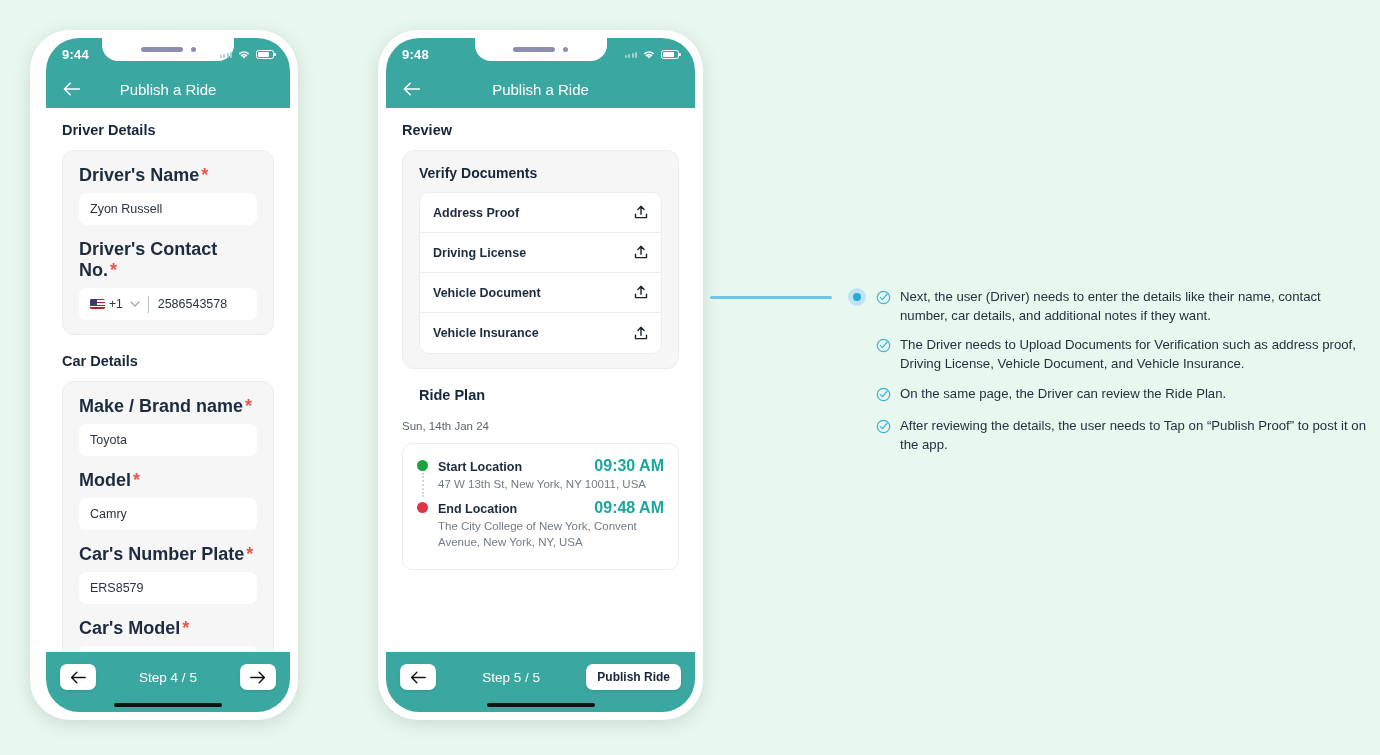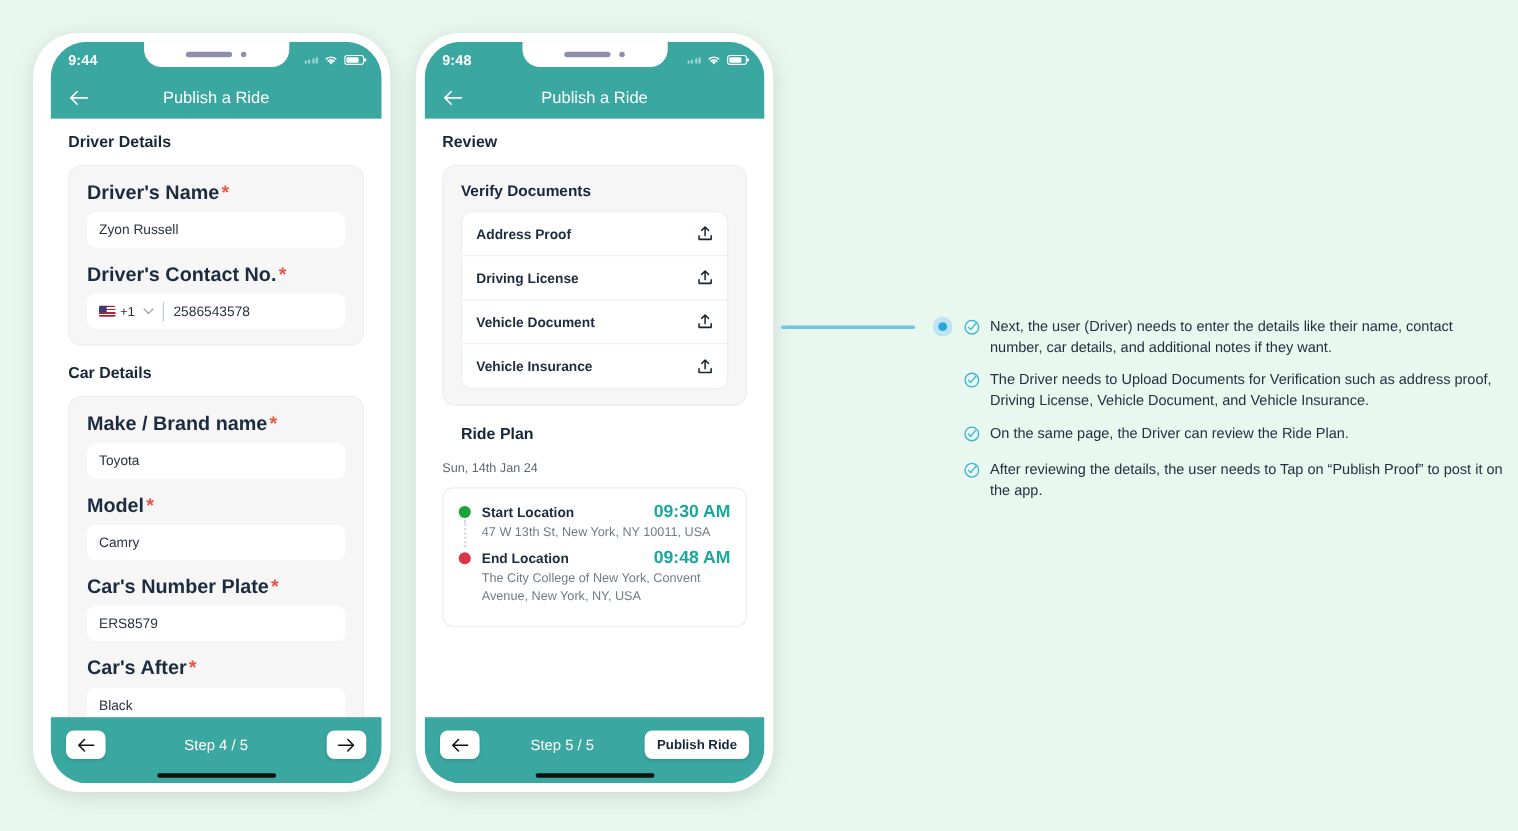--- a/index.html
+++ b/index.html
@@ -13,21 +13,21 @@
 
   
   .phone{
     position:absolute;
     background:#ffffff;
     border-radius:40px;
     box-shadow:0 4px 18px rgba(60,90,80,.18);
     padding:8px;
     box-sizing:border-box;
   }
-  .phone-1{left:30px;top:30px;width:325px;height:690px;padding-left:16px;}
+  .phone-1{left:30px;top:30px;width:268px;height:690px;padding-left:16px;}
   .phone-2{left:378px;top:30px;width:325px;height:690px;}
   .screen{
     position:relative;width:100%;height:100%;
     border-radius:33px;overflow:hidden;background:#fff;
     display:flex;flex-direction:column;
   }
 
   
   .statusbar{
     position:relative;height:32px;background:#3aa8a1;
@@ -241,21 +241,21 @@
             <div class="input">Camry</div>
           </div>
           <div class="field">
             <label class="flabel">
               <span>Car's Number Plate</span><span class="req">*</span>
             </label>
             <div class="input">ERS8579</div>
           </div>
           <div class="field">
             <label class="flabel">
-              <span>Car's After</span><span class="req">*</span>
+              <span>Car's Model</span><span class="req">*</span>
             </label>
             <div class="input">Black</div>
           </div>
           <div class="field">
             <label class="flabel">
               <span>Car Image</span><span class="req">*</span>
             </label>
           </div>
         </div>
       </div>

